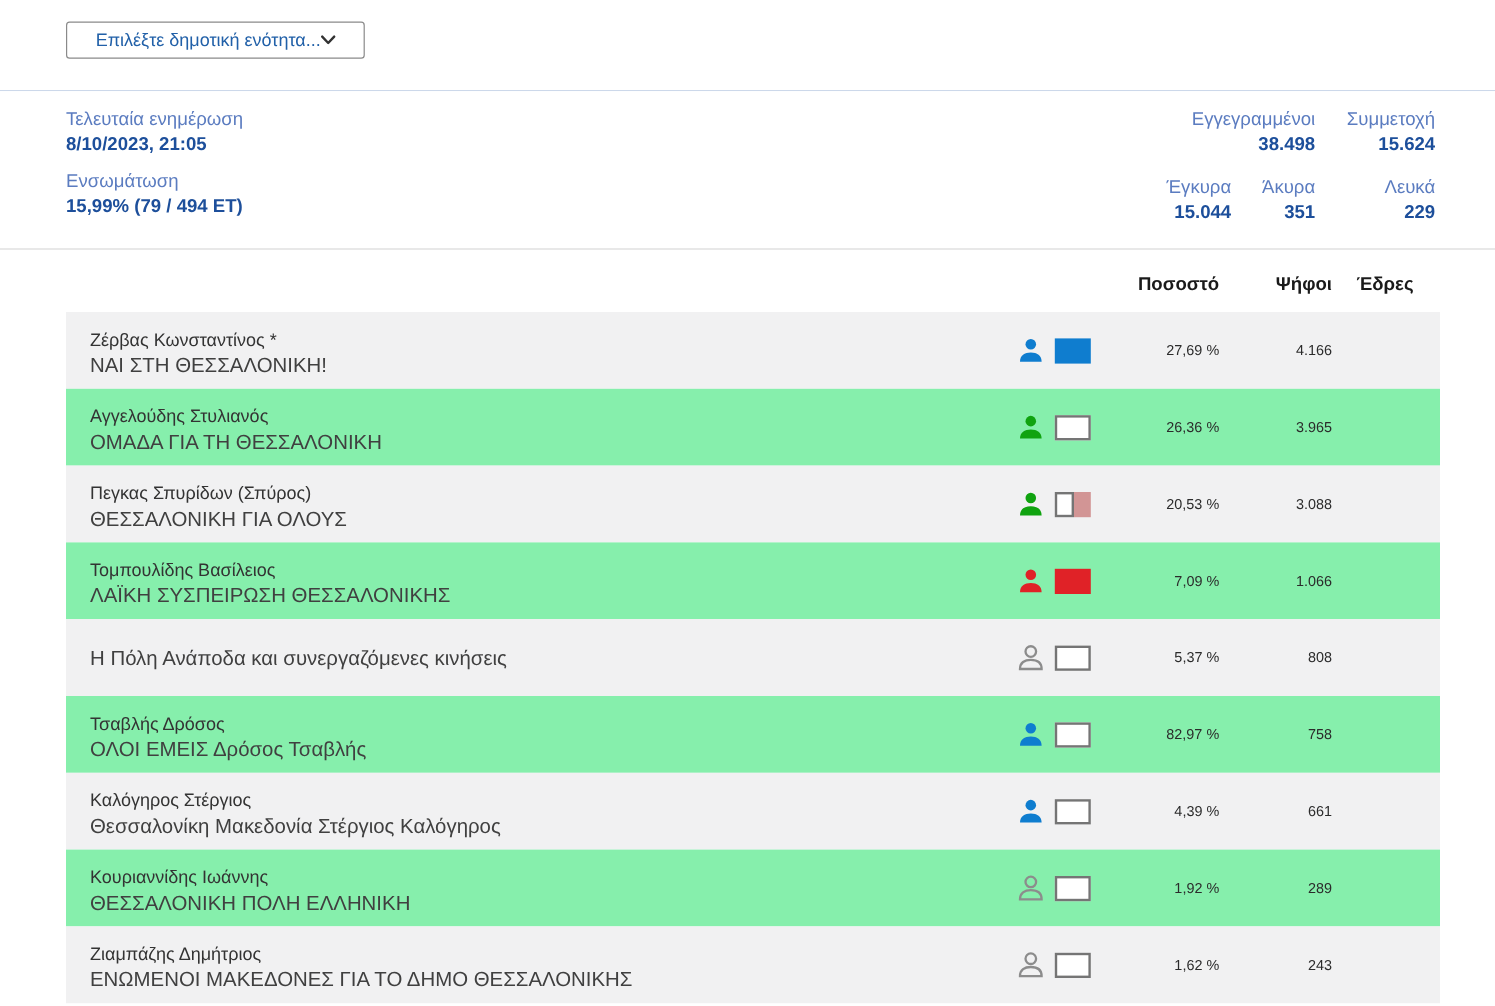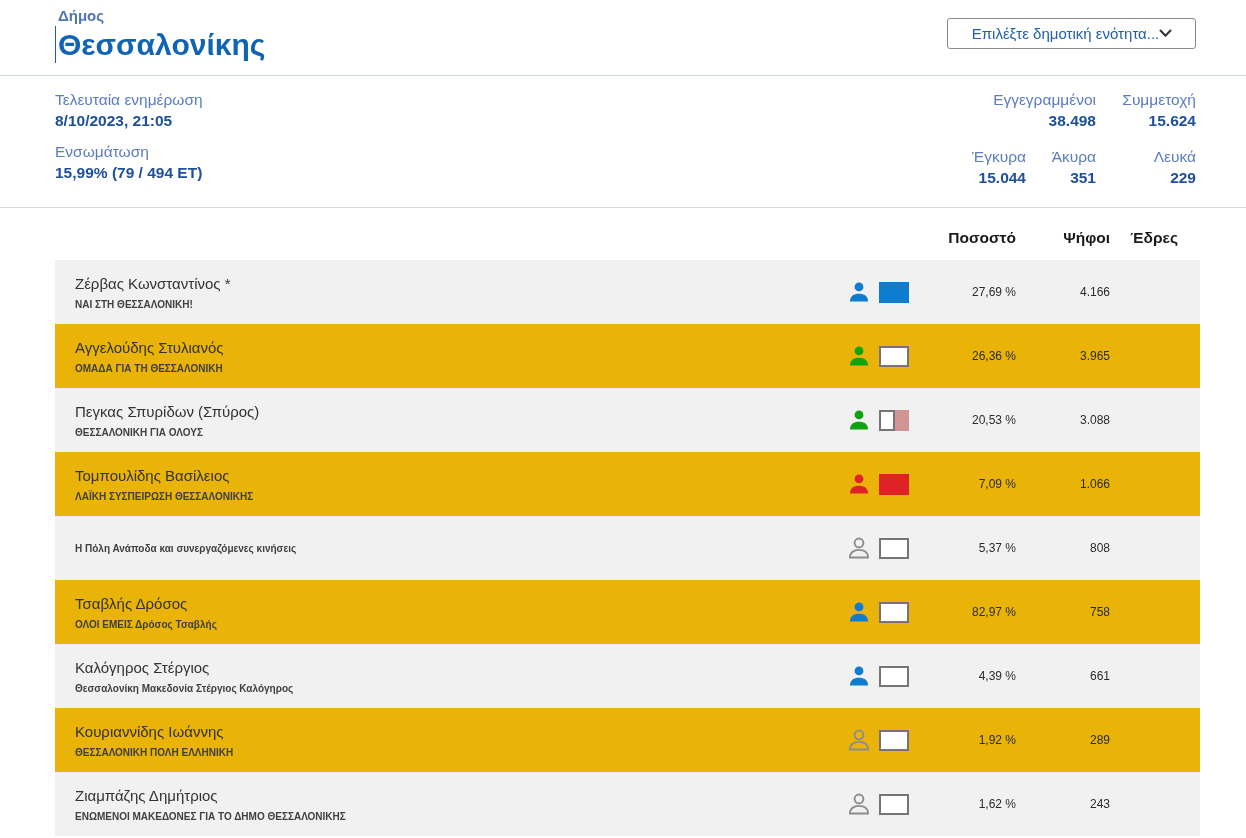--- a/index.html
+++ b/index.html
@@ -75,41 +75,37 @@
   .results { padding-top: 7px; }
   .results-inner { margin: 0 46px 0 55px; }
   .grid {
     display: grid;
     grid-template-columns: 1fr 75px 95px 94px 68px;
     align-items: center;
     padding: 0 22px 0 20px;
   }
   .thead { height: 45px; }
   .th { text-align: right; font-size: 15.5px; font-weight: 700; color: #1a1a1a; }
-  .row { height: 64px; background: #eab308; cursor: pointer; }
+  .row { height: 64px; background: #86efac; cursor: pointer; }
   .row.alt { background: #f1f1f2; }
   .cand-name { font-size: 15px; color: #333; line-height: 23px; margin-bottom: 2px; }
-  .cand-party { font-size: 10px; color: #404040; line-height: 15px; font-weight: bold; }
+  .cand-party { font-size: 17px; color: #404040; line-height: 15px; }
   .icons { display: flex; align-items: center; gap: 7px; }
   .person { width: 26px; height: 23px; flex: none; }
   .square { width: 30px; height: 21px; display: flex; align-items: stretch; flex: none; }
   .sw-fill { flex: 1; }
   .sw-empty { flex: 1; background: #fff; border: 2px solid #757575; }
   .sw-empty.half { flex: 0 0 16px; }
   .sw-fill.half { flex: 0 0 14px; }
   .pct, .votes, .seats { text-align: right; font-size: 12px; color: #2b2b2b; }
 </style>
 </head>
 <body>
 
 <header class="topbar">
-  <div class="title-block">
-    <div class="muni-label">Δήμος</div>
-    <h1 class="muni-name">Θεσσαλονίκης</h1>
-  </div>
   <div class="unit-select">
     <span class="sel-text">Επιλέξτε δημοτική ενότητα...</span>
     <svg width="13" height="9" viewBox="0 0 13 9">
       <path d="M1.5 1.5 L6.5 6.8 L11.5 1.5" fill="none" stroke="#333" stroke-width="2" stroke-linecap="round" stroke-linejoin="round"></path>
     </svg>
   </div>
 </header>
 
 <section class="stats">
   <div class="stat-left">

